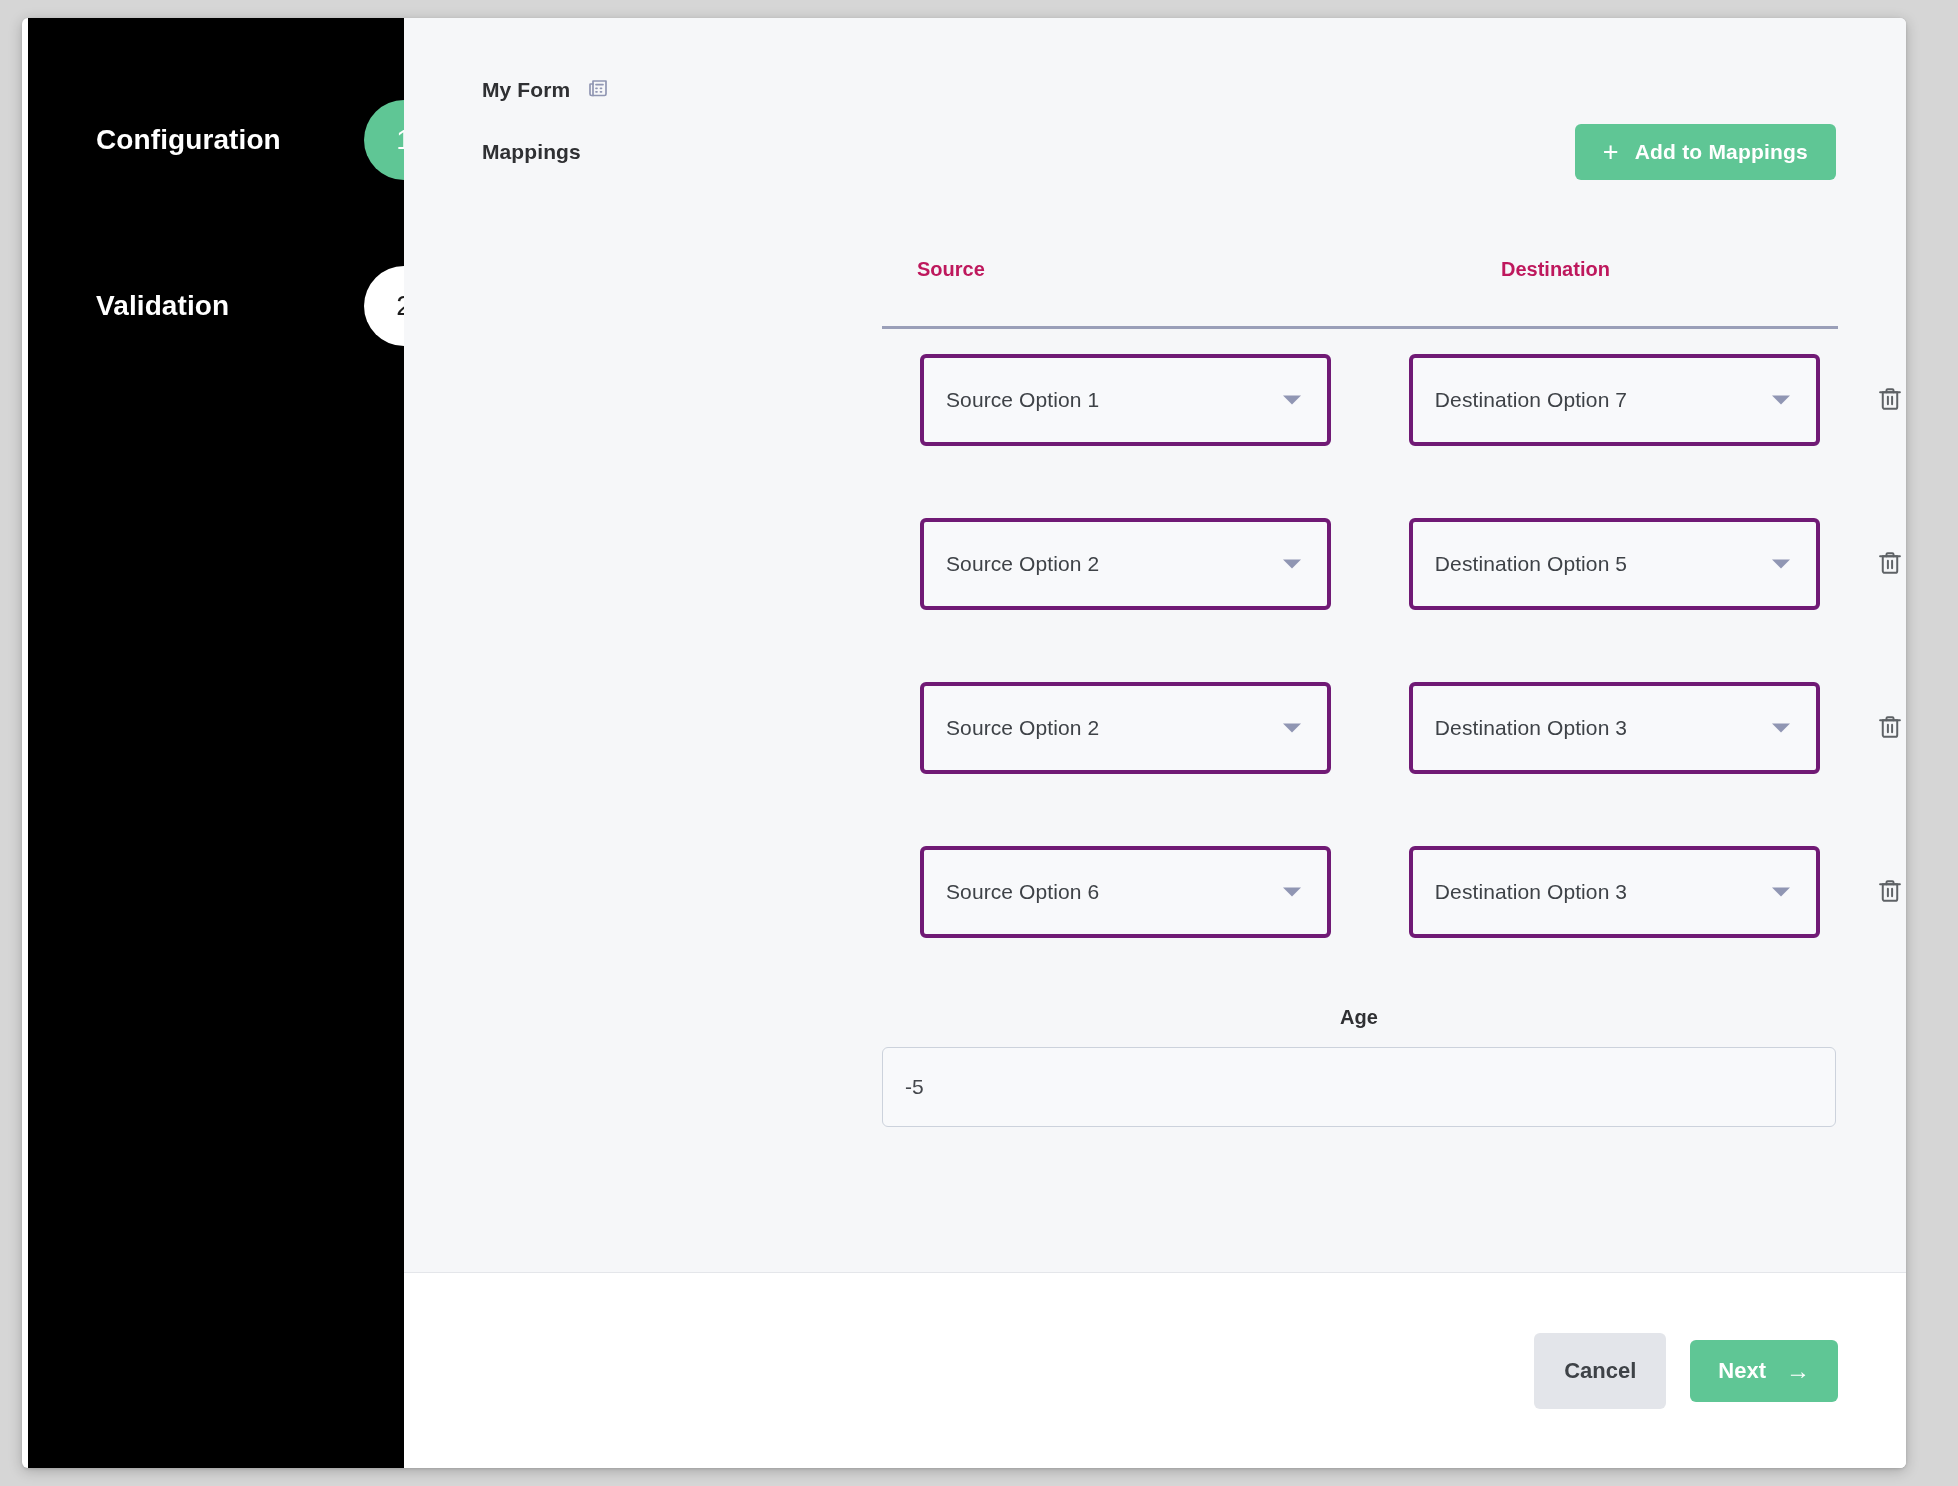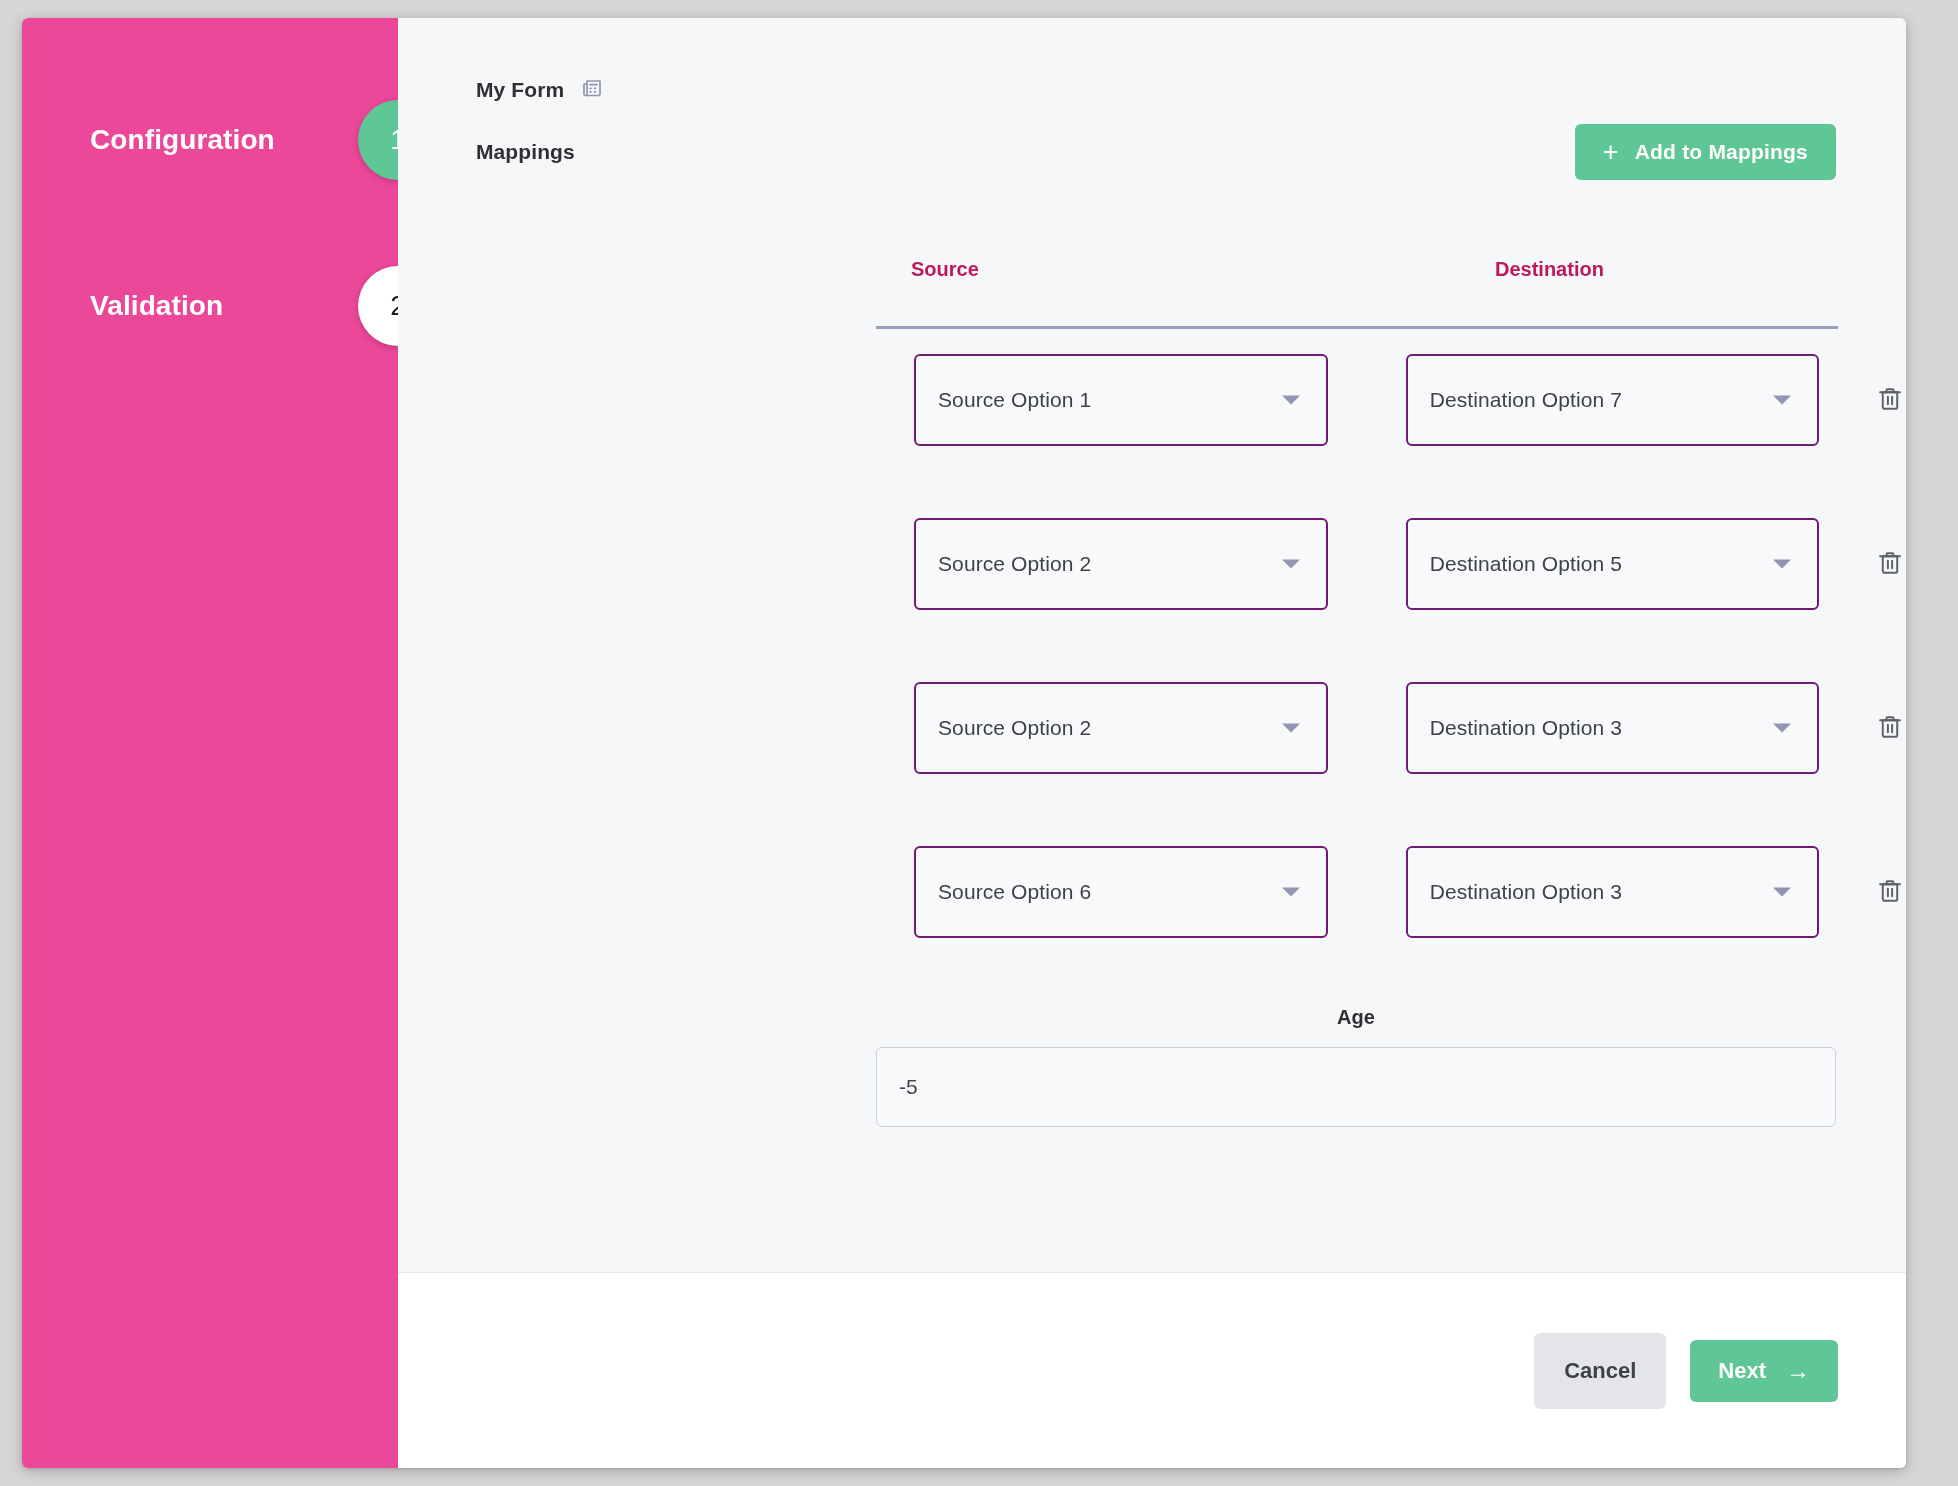--- a/index.html
+++ b/index.html
@@ -23,22 +23,23 @@
     box-shadow: 0 3px 14px rgba(0,0,0,0.22), 0 1px 3px rgba(0,0,0,0.12);
     overflow: hidden;
     display: flex;
   }
 
   
   .sidebar {
     position: relative;
     width: 376px;
     min-width: 376px;
-    background: #ec4899;
+    background: #000000;
     overflow: visible;
+    margin-left: 6px;
   }
 
   .step {
     position: absolute;
     left: 0;
     width: 100%;
     height: 80px;
     display: flex;
     align-items: center;
   }
@@ -176,21 +177,21 @@
     margin-bottom: 72px;
     padding-left: 516px;
   }
   .map-row:last-child { margin-bottom: 0; }
 
   .select-box {
     position: relative;
     width: 541px;
     height: 92px;
     background: #f8f9fb;
-    border: 2px solid #701a75;
+    border: 4px solid #701a75;
     border-radius: 6px;
     display: flex;
     align-items: center;
     padding: 0 22px;
     cursor: pointer;
   }
   .select-box.dest { margin-left: 78px; }
   .select-value {
     font-size: 21px;
     color: #3e4247;

